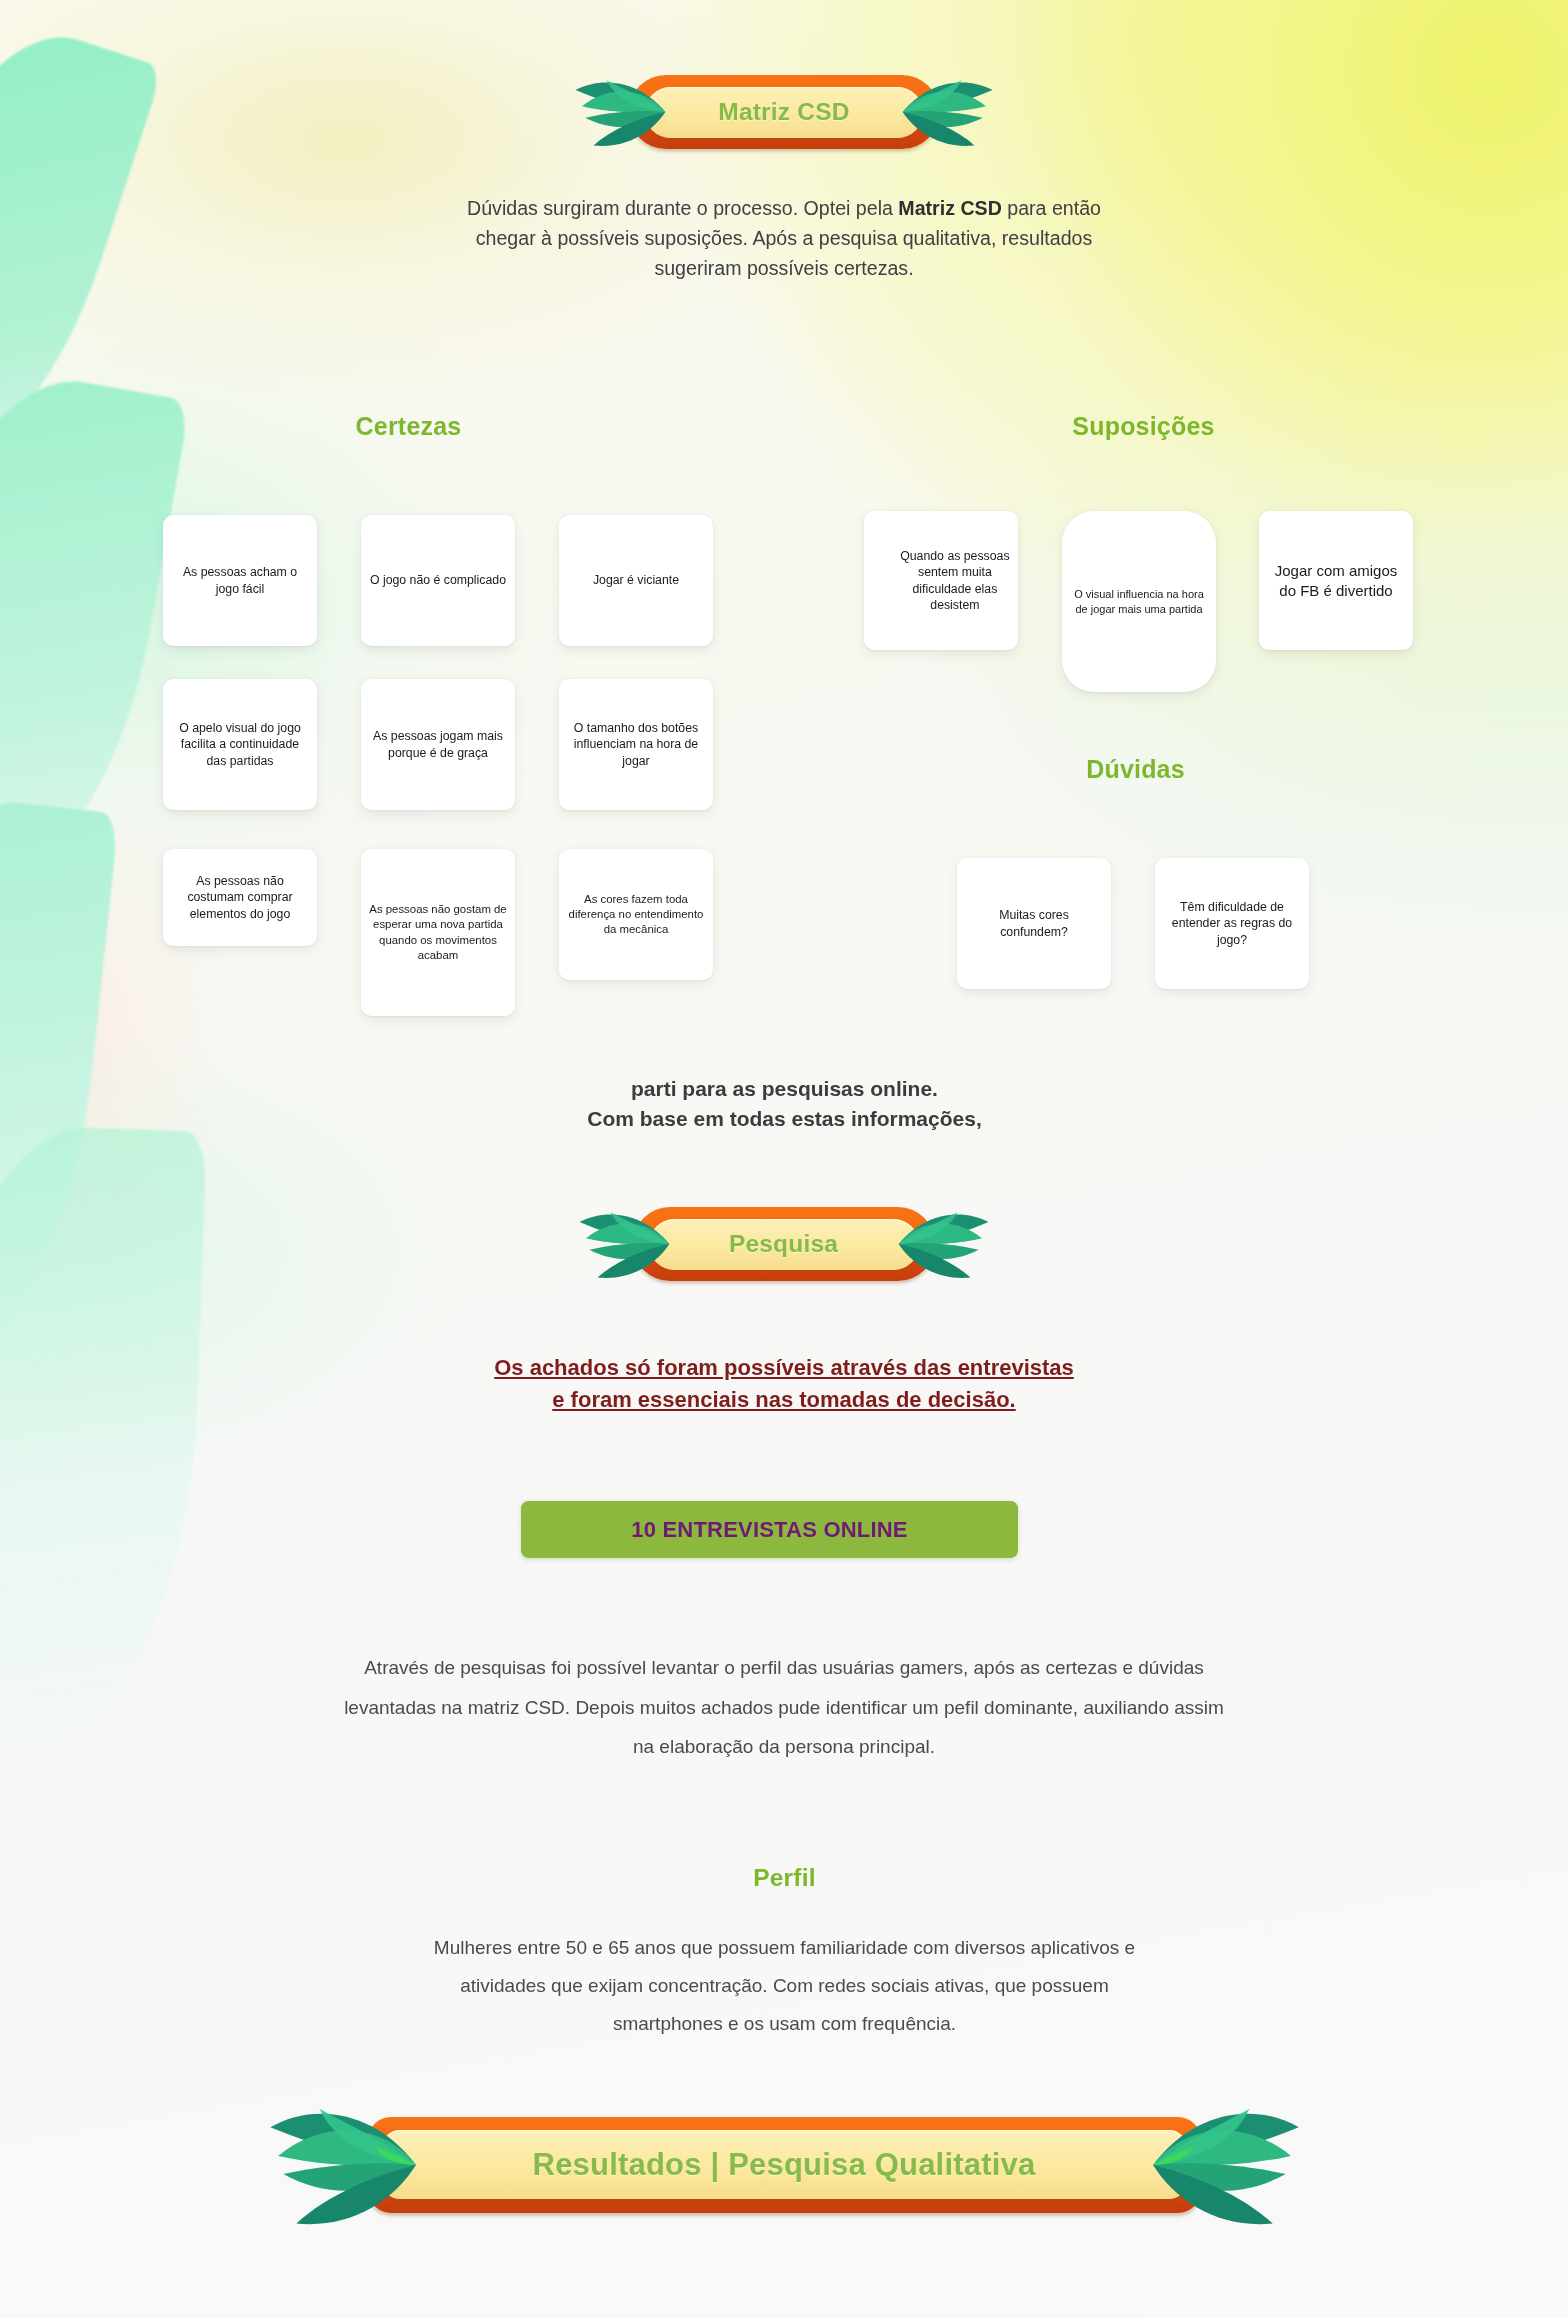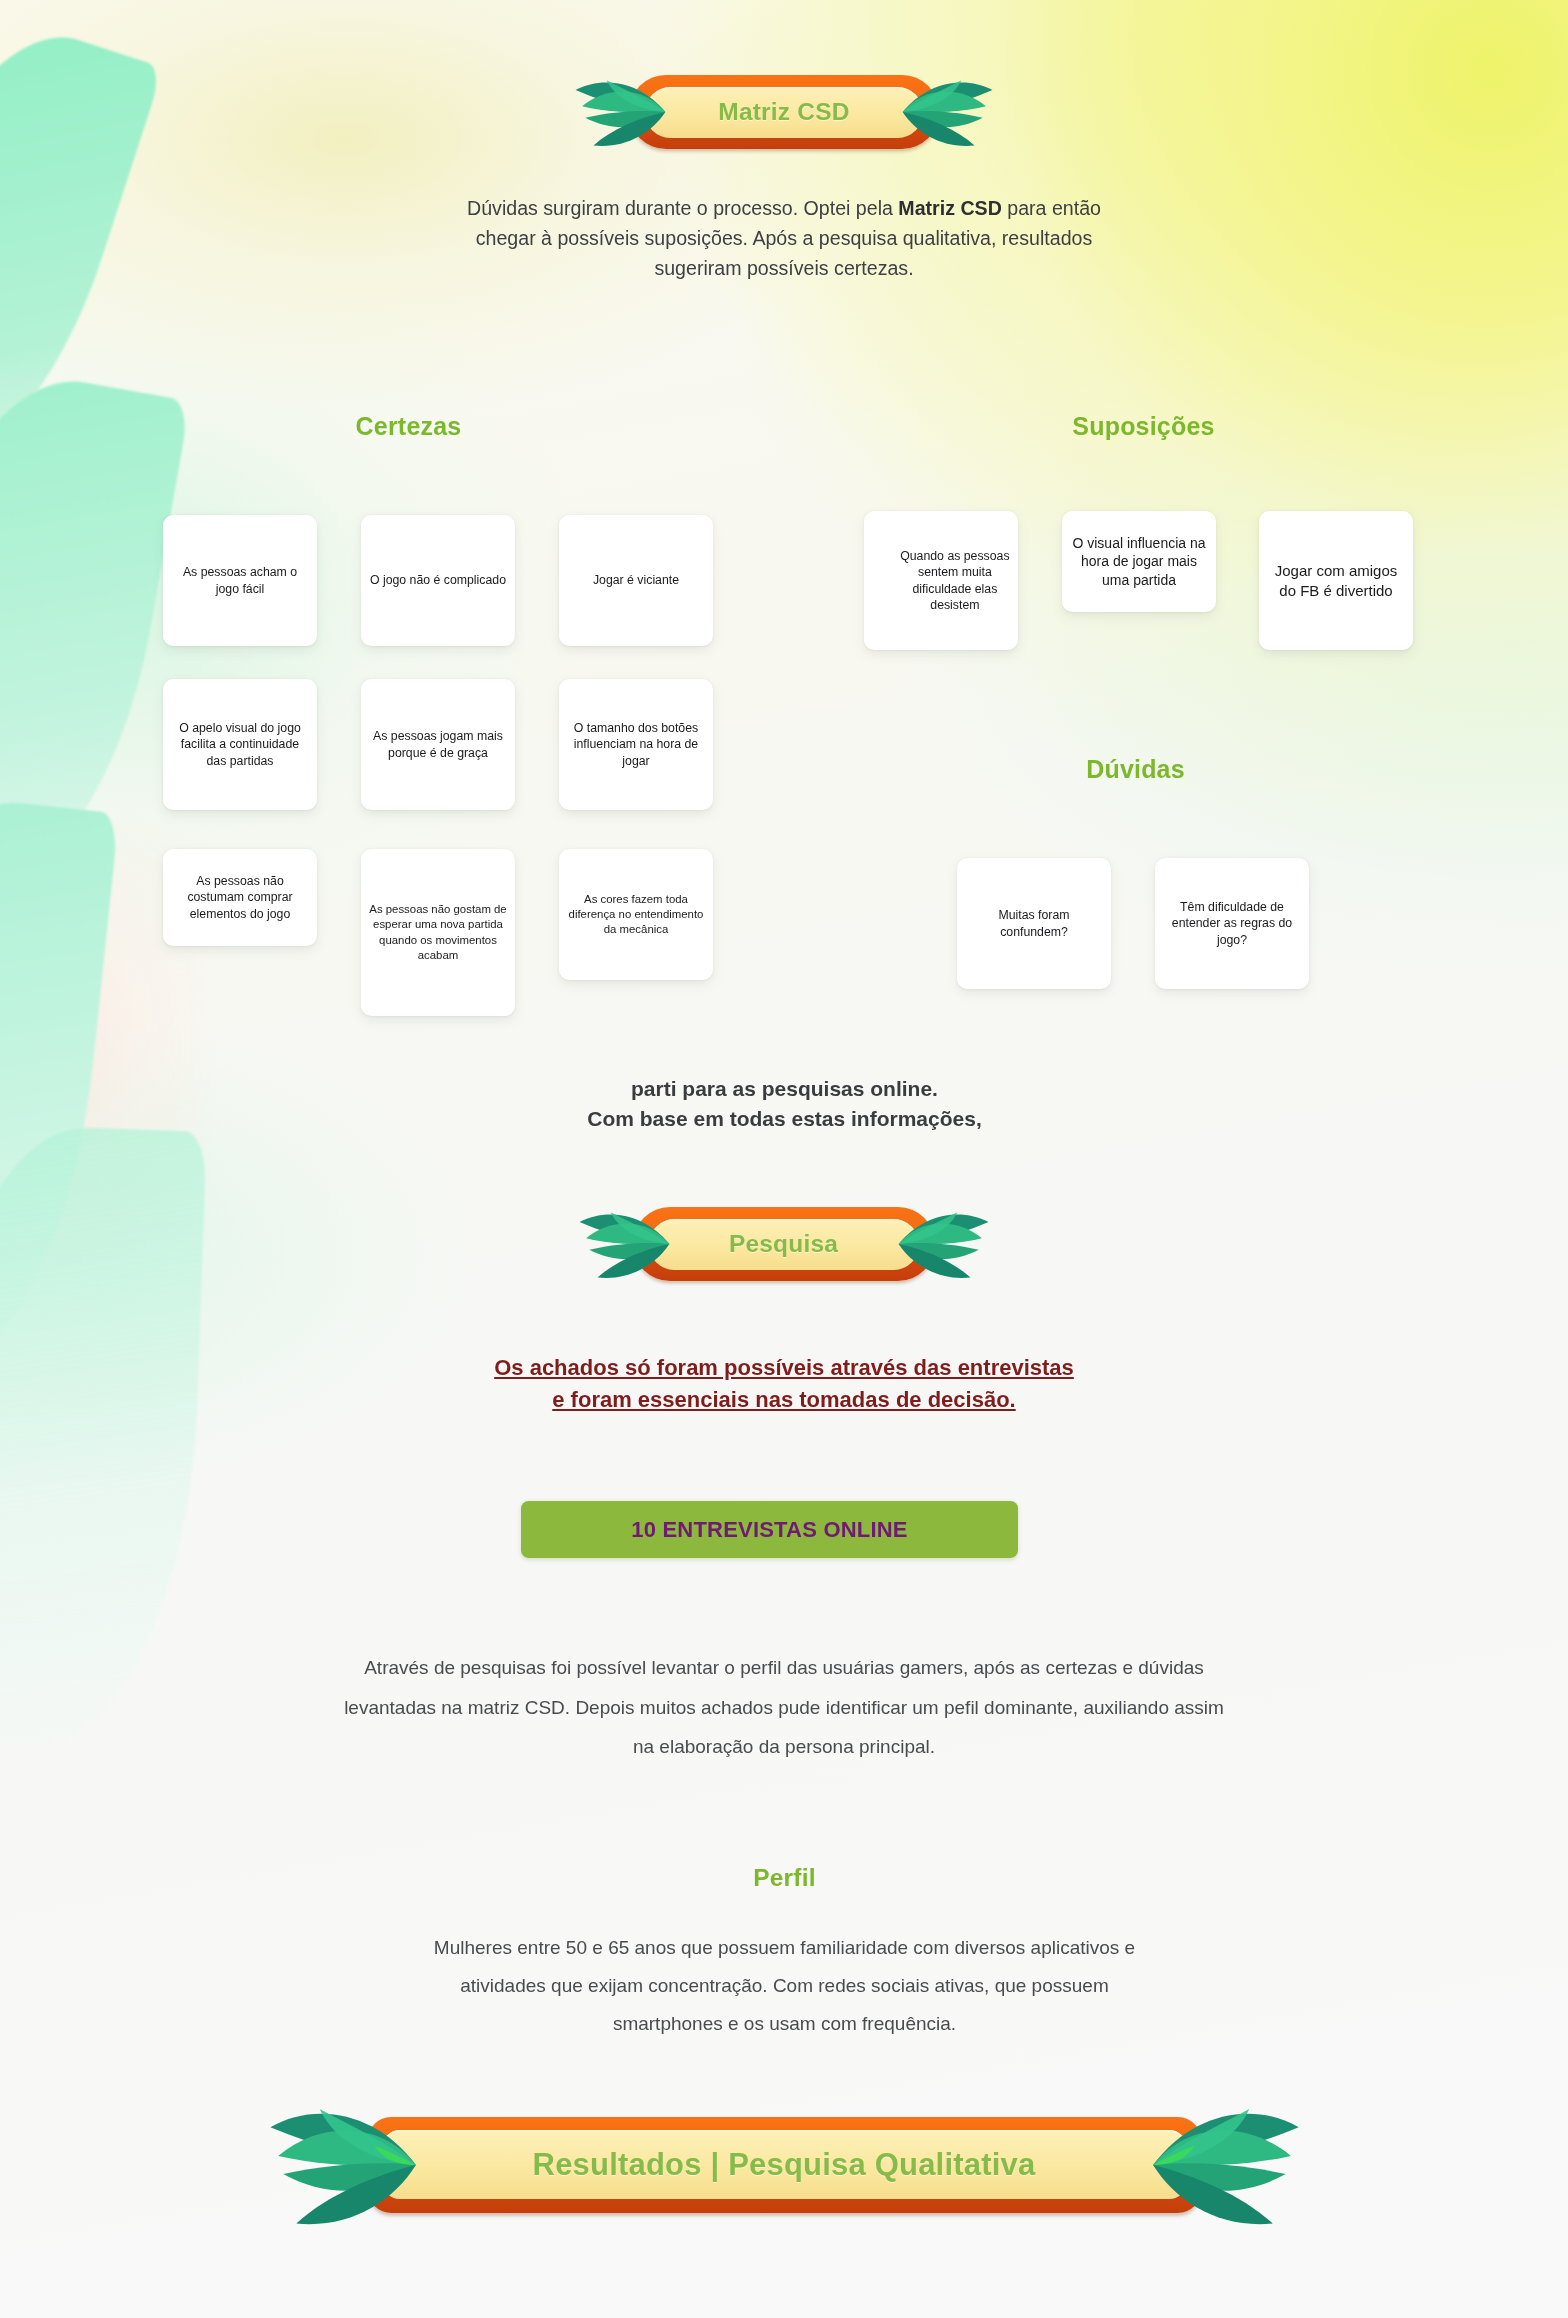--- a/index.html
+++ b/index.html
@@ -229,24 +229,24 @@
 
   <div class="card" style="left:163px; top:679px; width:154px; height:131px; font-size:12.3px;">O apelo visual do jogo facilita a continuidade das partidas</div>
   <div class="card" style="left:361px; top:679px; width:154px; height:131px; font-size:12.3px;">As pessoas jogam mais porque é de graça</div>
   <div class="card" style="left:559px; top:679px; width:154px; height:131px; font-size:12.3px;">O tamanho dos botões influenciam na hora de jogar</div>
 
   <div class="card" style="left:163px; top:849px; width:154px; height:97px; font-size:12.3px;">As pessoas não costumam comprar elementos do jogo</div>
   <div class="card" style="left:361px; top:849px; width:154px; height:167px; font-size:11.4px;">As pessoas não gostam de esperar uma nova partida quando os movimentos acabam</div>
   <div class="card" style="left:559px; top:849px; width:154px; height:131px; font-size:11.4px;">As cores fazem toda diferença no entendimento da mecânica</div>
 
   <div class="card" style="left:864px; top:511px; width:154px; height:139px; font-size:12.3px;padding-left:36px;">Quando as pessoas sentem muita dificuldade elas desistem</div>
-  <div class="card" style="left:1062px; top:511px; width:154px; height:101px; font-size:14px;">O visual influencia na hora de jogar mais uma partida</div>
+  <div class="card" style="left:1062px; top:511px; width:154px; height:181px; font-size:11px;border-radius:32px;">O visual influencia na hora de jogar mais uma partida</div>
   <div class="card" style="left:1259px; top:511px; width:154px; height:139px; font-size:15px;">Jogar com amigos do FB é divertido</div>
 
-  <div class="card" style="left:957px; top:858px; width:154px; height:131px; font-size:12.3px;">Muitas foram confundem?</div>
+  <div class="card" style="left:957px; top:858px; width:154px; height:131px; font-size:12.3px;">Muitas cores confundem?</div>
   <div class="card" style="left:1155px; top:858px; width:154px; height:131px; font-size:12.3px;">Têm dificuldade de entender as regras do jogo?</div>
 
   <div class="para" style="left:376px; top:1074px; width:817px; font-size:21px; font-weight:bold; color:#3b3c3f; line-height:1.42;">
     <div>parti para as pesquisas online.</div>
     <div>Com base em todas estas informações,</div>
   </div>
 
   <div class="ribbon-wrap" style="left:555px; top:1199px; width:457px; height:90px;">
     <div class="ribbon" style="width:302px; height:74px; border-radius:816px;">
       <span class="leaves left">

